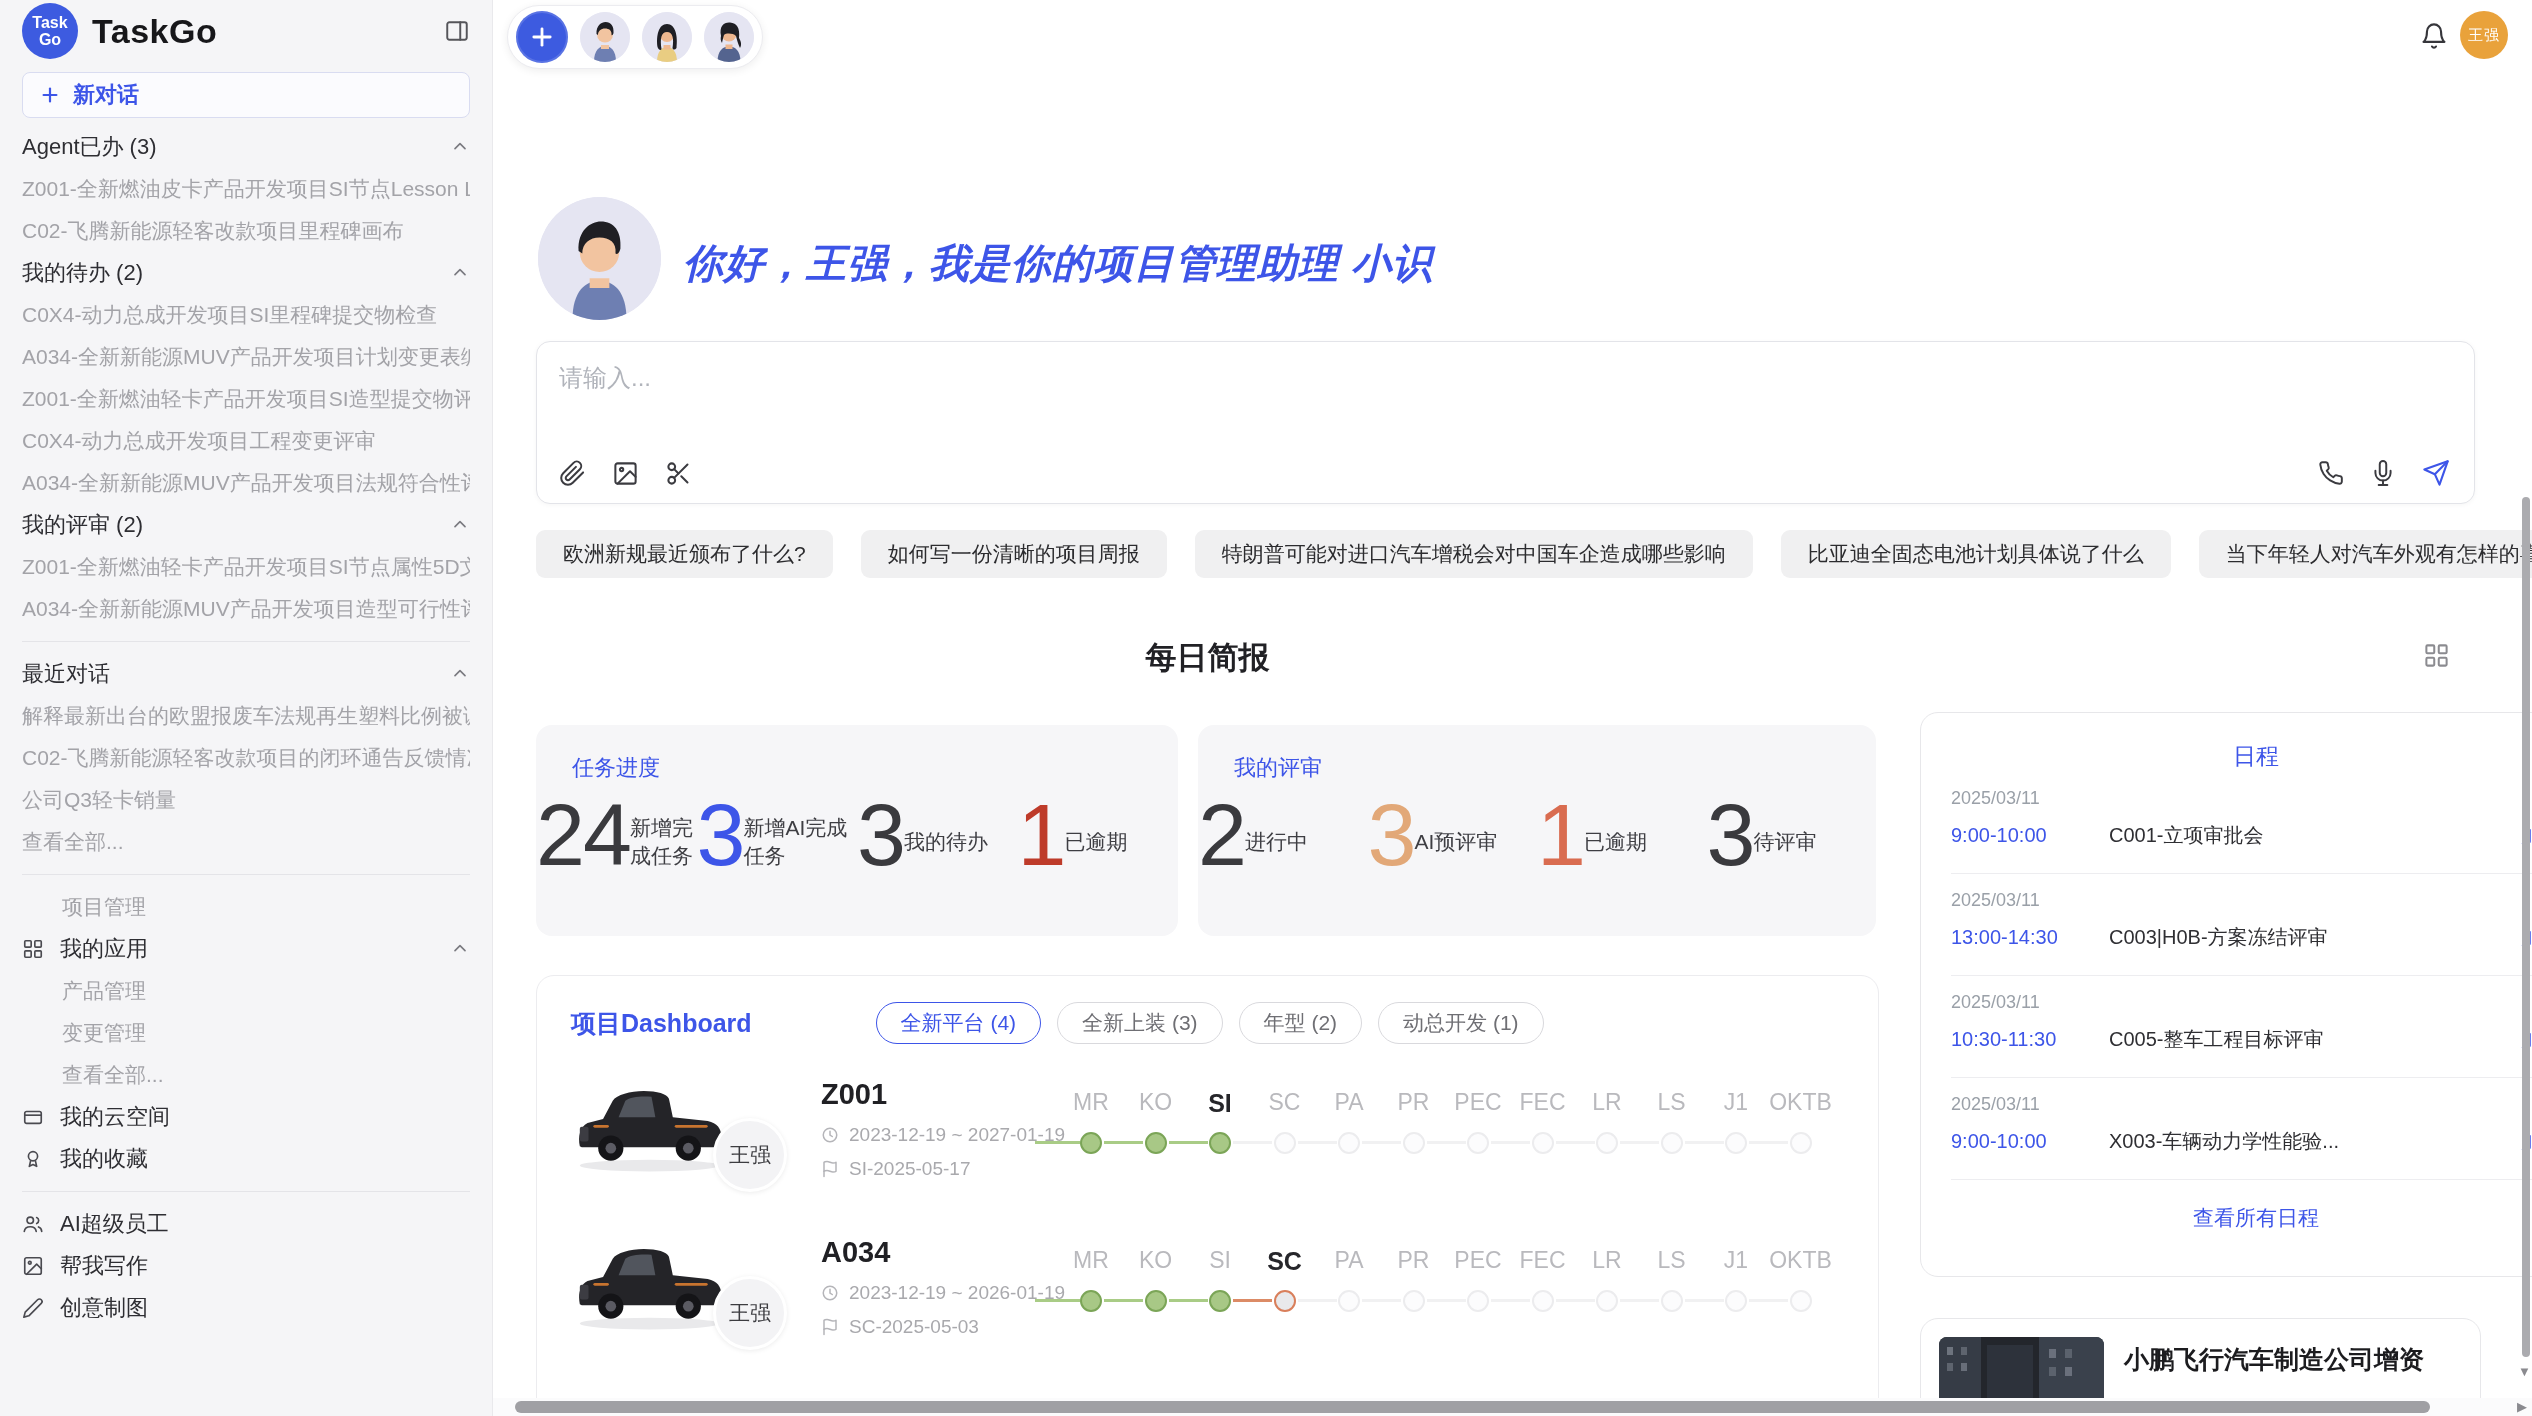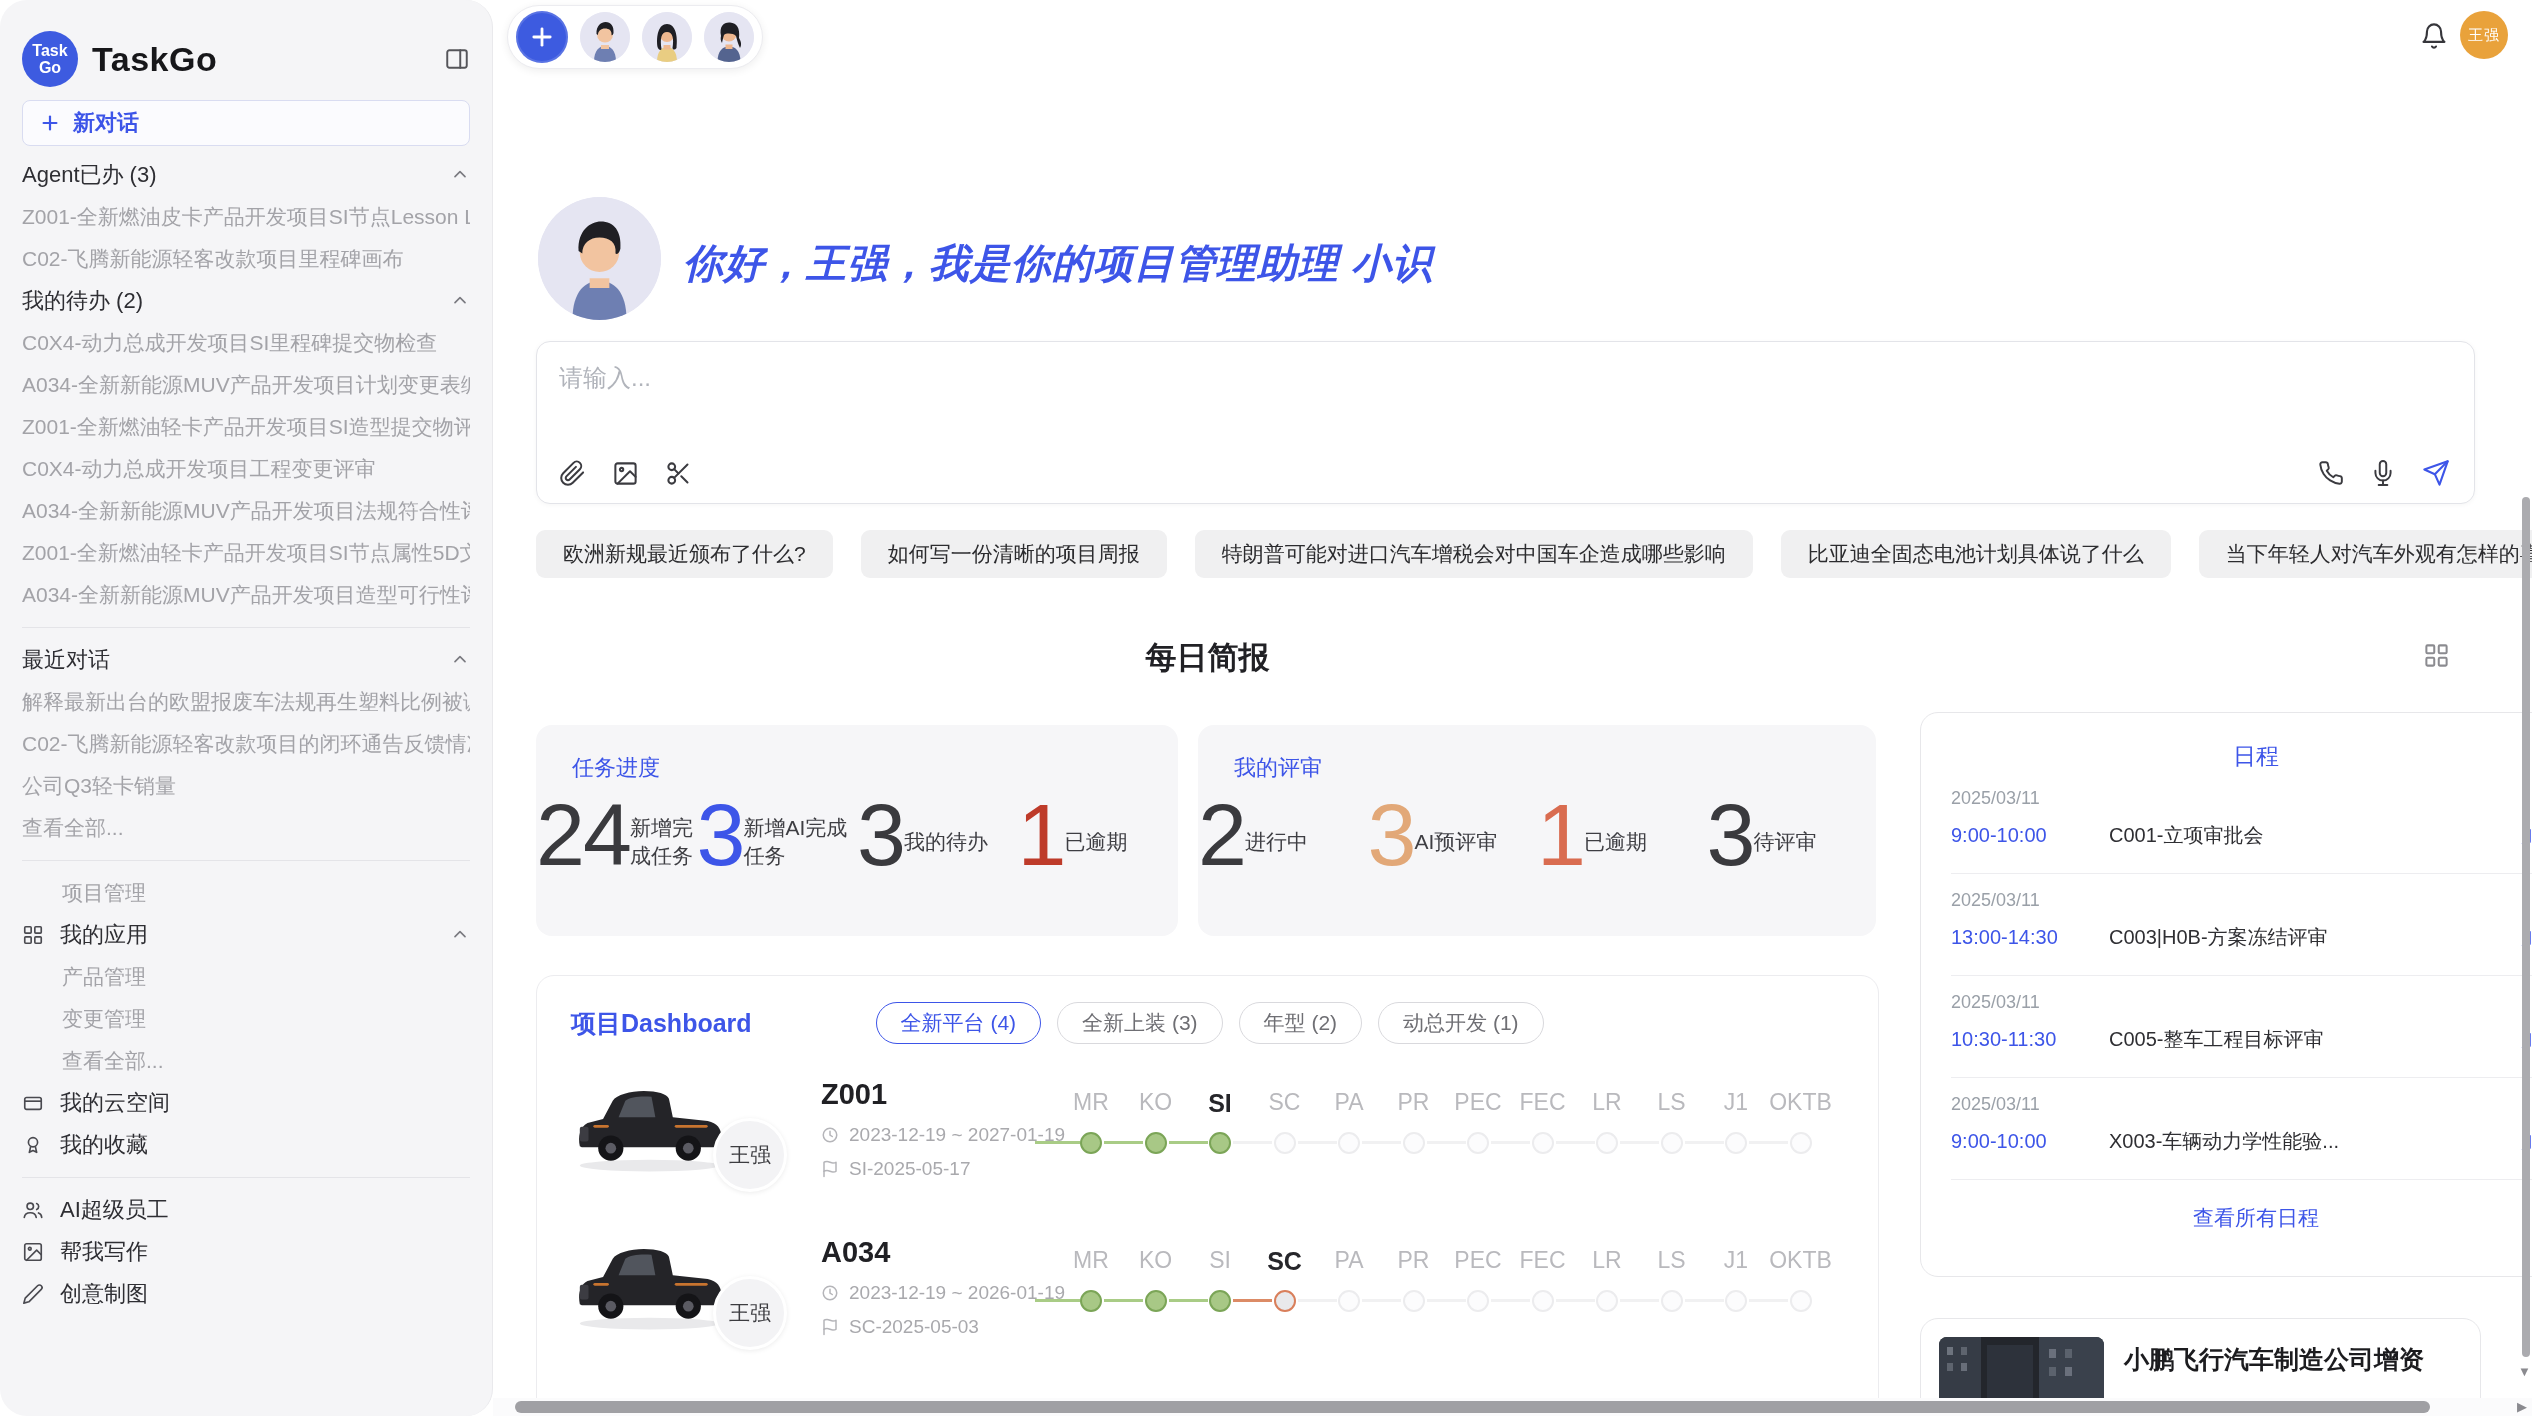--- a/index.html
+++ b/index.html
@@ -3,21 +3,21 @@
 <meta charset="utf-8">
 <style>
   * { margin:0; padding:0; box-sizing:border-box; }
   html,body { width:2532px; height:1416px; overflow:hidden; background:#fff;
     font-family:"Liberation Sans","DejaVu Sans",sans-serif; }
   .abs { position:absolute; }
   svg { display:block; }
 
   
   .sidebar { position:absolute; left:0; top:0; width:493px; height:1416px;
-    background:#f5f5f7; border-right:1px solid #e9e9ec; padding:28px 22px 0 22px;border-radius:27px; }
+    background:#f5f5f7; border-right:1px solid #e9e9ec; padding:0 22px 0 22px; }
   .logo-row { display:flex; align-items:center; height:62px; }
   .logo-circle { width:56px; height:56px; border-radius:50%; background:#3D5BE0; color:#fff;
     display:flex; flex-direction:column; align-items:center; justify-content:center;
     font-size:16px; line-height:17px; font-weight:bold; }
   .app-title { font-size:34px; font-weight:bold; color:#17171a; margin-left:14px; letter-spacing:.5px; }
   .collapse-btn { margin-left:auto; color:#55555a; cursor:pointer; }
   .new-chat-btn { margin-top:10px; height:46px; border:1px solid #d9dcf1; background:#fbfbfe;
     border-radius:8px; display:flex; align-items:center; padding:0 16px; gap:12px;
     color:#3D55E8; font-size:22px; font-weight:600; cursor:pointer; }
   .sb-row { height:42px; display:flex; align-items:center; white-space:nowrap; overflow:hidden; }
@@ -260,20 +260,28 @@
     <div class="sb-row">
         <span class="sb-item">Z001-全新燃油轻卡产品开发项目SI造型提交物评审</span>
       </div>
     <div class="sb-row">
         <span class="sb-item">C0X4-动力总成开发项目工程变更评审</span>
       </div>
     <div class="sb-row">
         <span class="sb-item">A034-全新新能源MUV产品开发项目法规符合性评审</span>
       </div>
 
+    <div class="sb-row sb-header">
+      <span>我的评审 (2)</span>
+      <span class="chev">
+          <svg width="20" height="20" viewBox="0 0 24 24" fill="none" stroke="currentColor" stroke-width="2" stroke-linecap="round" stroke-linejoin="round">
+            <polyline points="6 14 12 8 18 14"></polyline>
+          </svg>
+        </span>
+    </div>
     <div class="sb-row">
         <span class="sb-item">Z001-全新燃油轻卡产品开发项目SI节点属性5D文件评审</span>
       </div>
     <div class="sb-row">
         <span class="sb-item">A034-全新新能源MUV产品开发项目造型可行性评审</span>
       </div>
   </div>
 
   <div class="sb-divider"></div>
 

